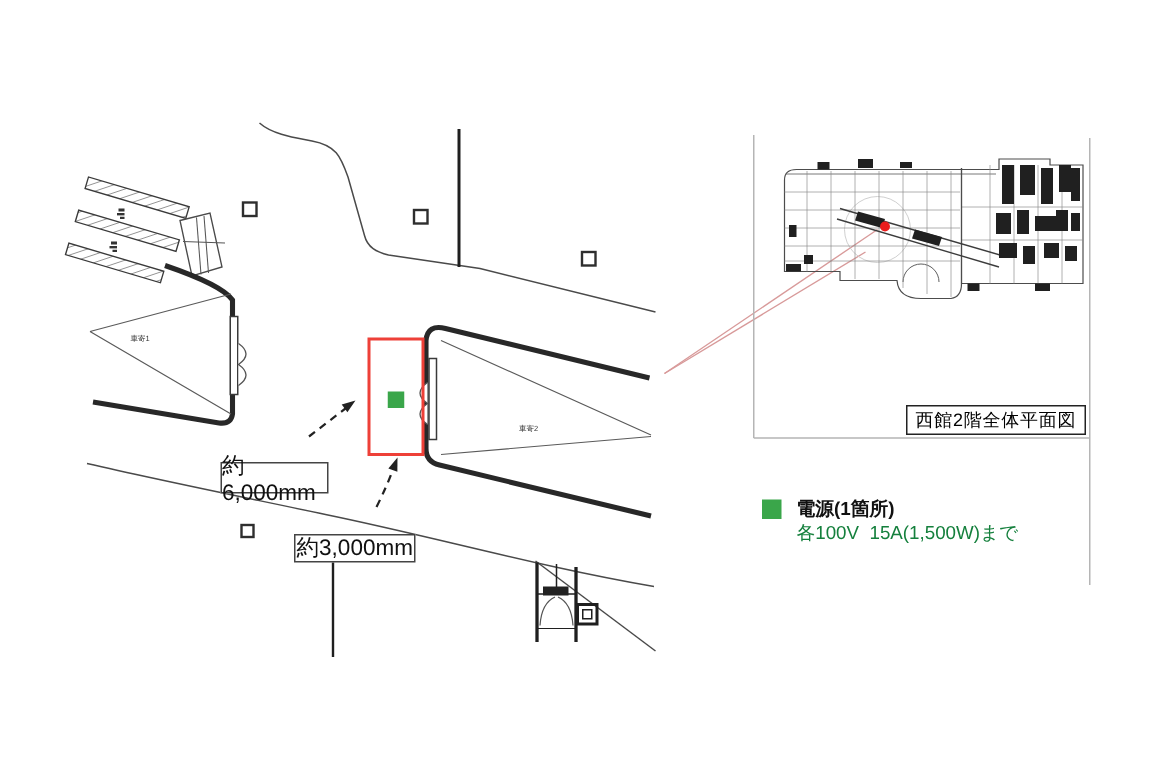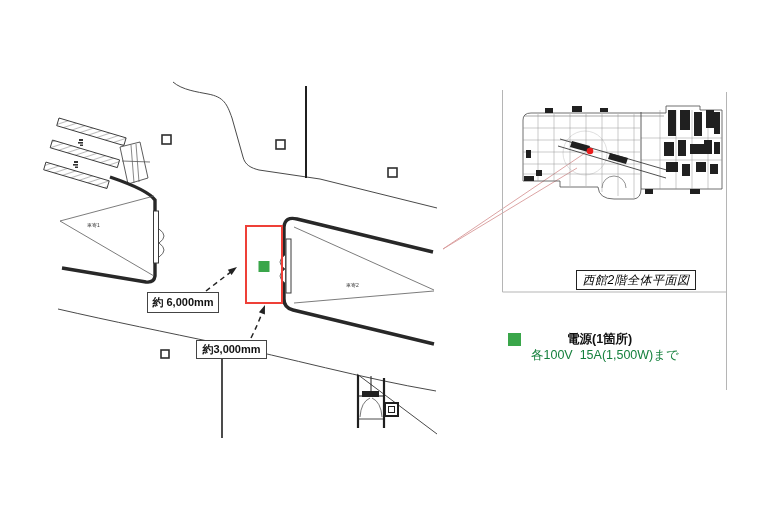--- a/index.html
+++ b/index.html
@@ -10,36 +10,36 @@
   .abs { position:absolute; }
   .title-box {
     left:57px; top:30px; width:202px; height:26px;
     border:1px solid #7a7a7a; background:#fff;
     display:flex; align-items:center; justify-content:center;
     font-size:15px; font-weight:600; letter-spacing:2px; color:#000;
   }
   .dim-box {
     border:1.2px solid #444; background:#fff; color:#111;
     display:flex; align-items:center; justify-content:center;
-    font-size:11px; font-weight:700;
+    font-size:15px; font-weight:400;margin-top:16px;
   }
   .dim-6000 { left:147px; top:292px; width:72px; height:21px; }
-  .dim-3000 { left:196px; top:340px; width:71px; height:19px; }
+  .dim-3000 { left:196px; top:340px; width:81px; height:19px; }
   .map-caption {
-    left:576px; top:270px; width:120px; height:20px;
+    left:604px; top:270px; width:120px; height:20px;
     border:1.2px solid #222; background:#fff; color:#000;
     display:flex; align-items:center; justify-content:center;
-    font-size:12px; letter-spacing:0.5px;font-style:italic;
+    font-size:12px; letter-spacing:0.5px;
   }
   .porch-label { font-size:5px; color:#333; letter-spacing:0; }
   .porch-1 { left:87px; top:222px; }
   .porch-2 { left:346px; top:282px; }
   .legend { left:508px; top:332px; display:flex; gap:10px; }
   .legend-swatch { width:13px; height:13px; margin-top:1px; }
-  .legend-title { font-size:12.5px; font-weight:700; color:#111; line-height:1.25;margin-left:36px; }
+  .legend-title { font-size:12.5px; font-weight:700; color:#111; line-height:1.25; }
   .legend-detail { font-size:12.5px; color:#15803d; line-height:1.25; white-space:pre; }
 </style>
 </head>
 <body>
 
 <div class="canvas">
 
   <svg class="plan" width="768" height="512" viewBox="0 0 768 512">
     <defs>
       <pattern id="hatch" width="5" height="8" patternUnits="userSpaceOnUse" patternTransform="rotate(55)">

